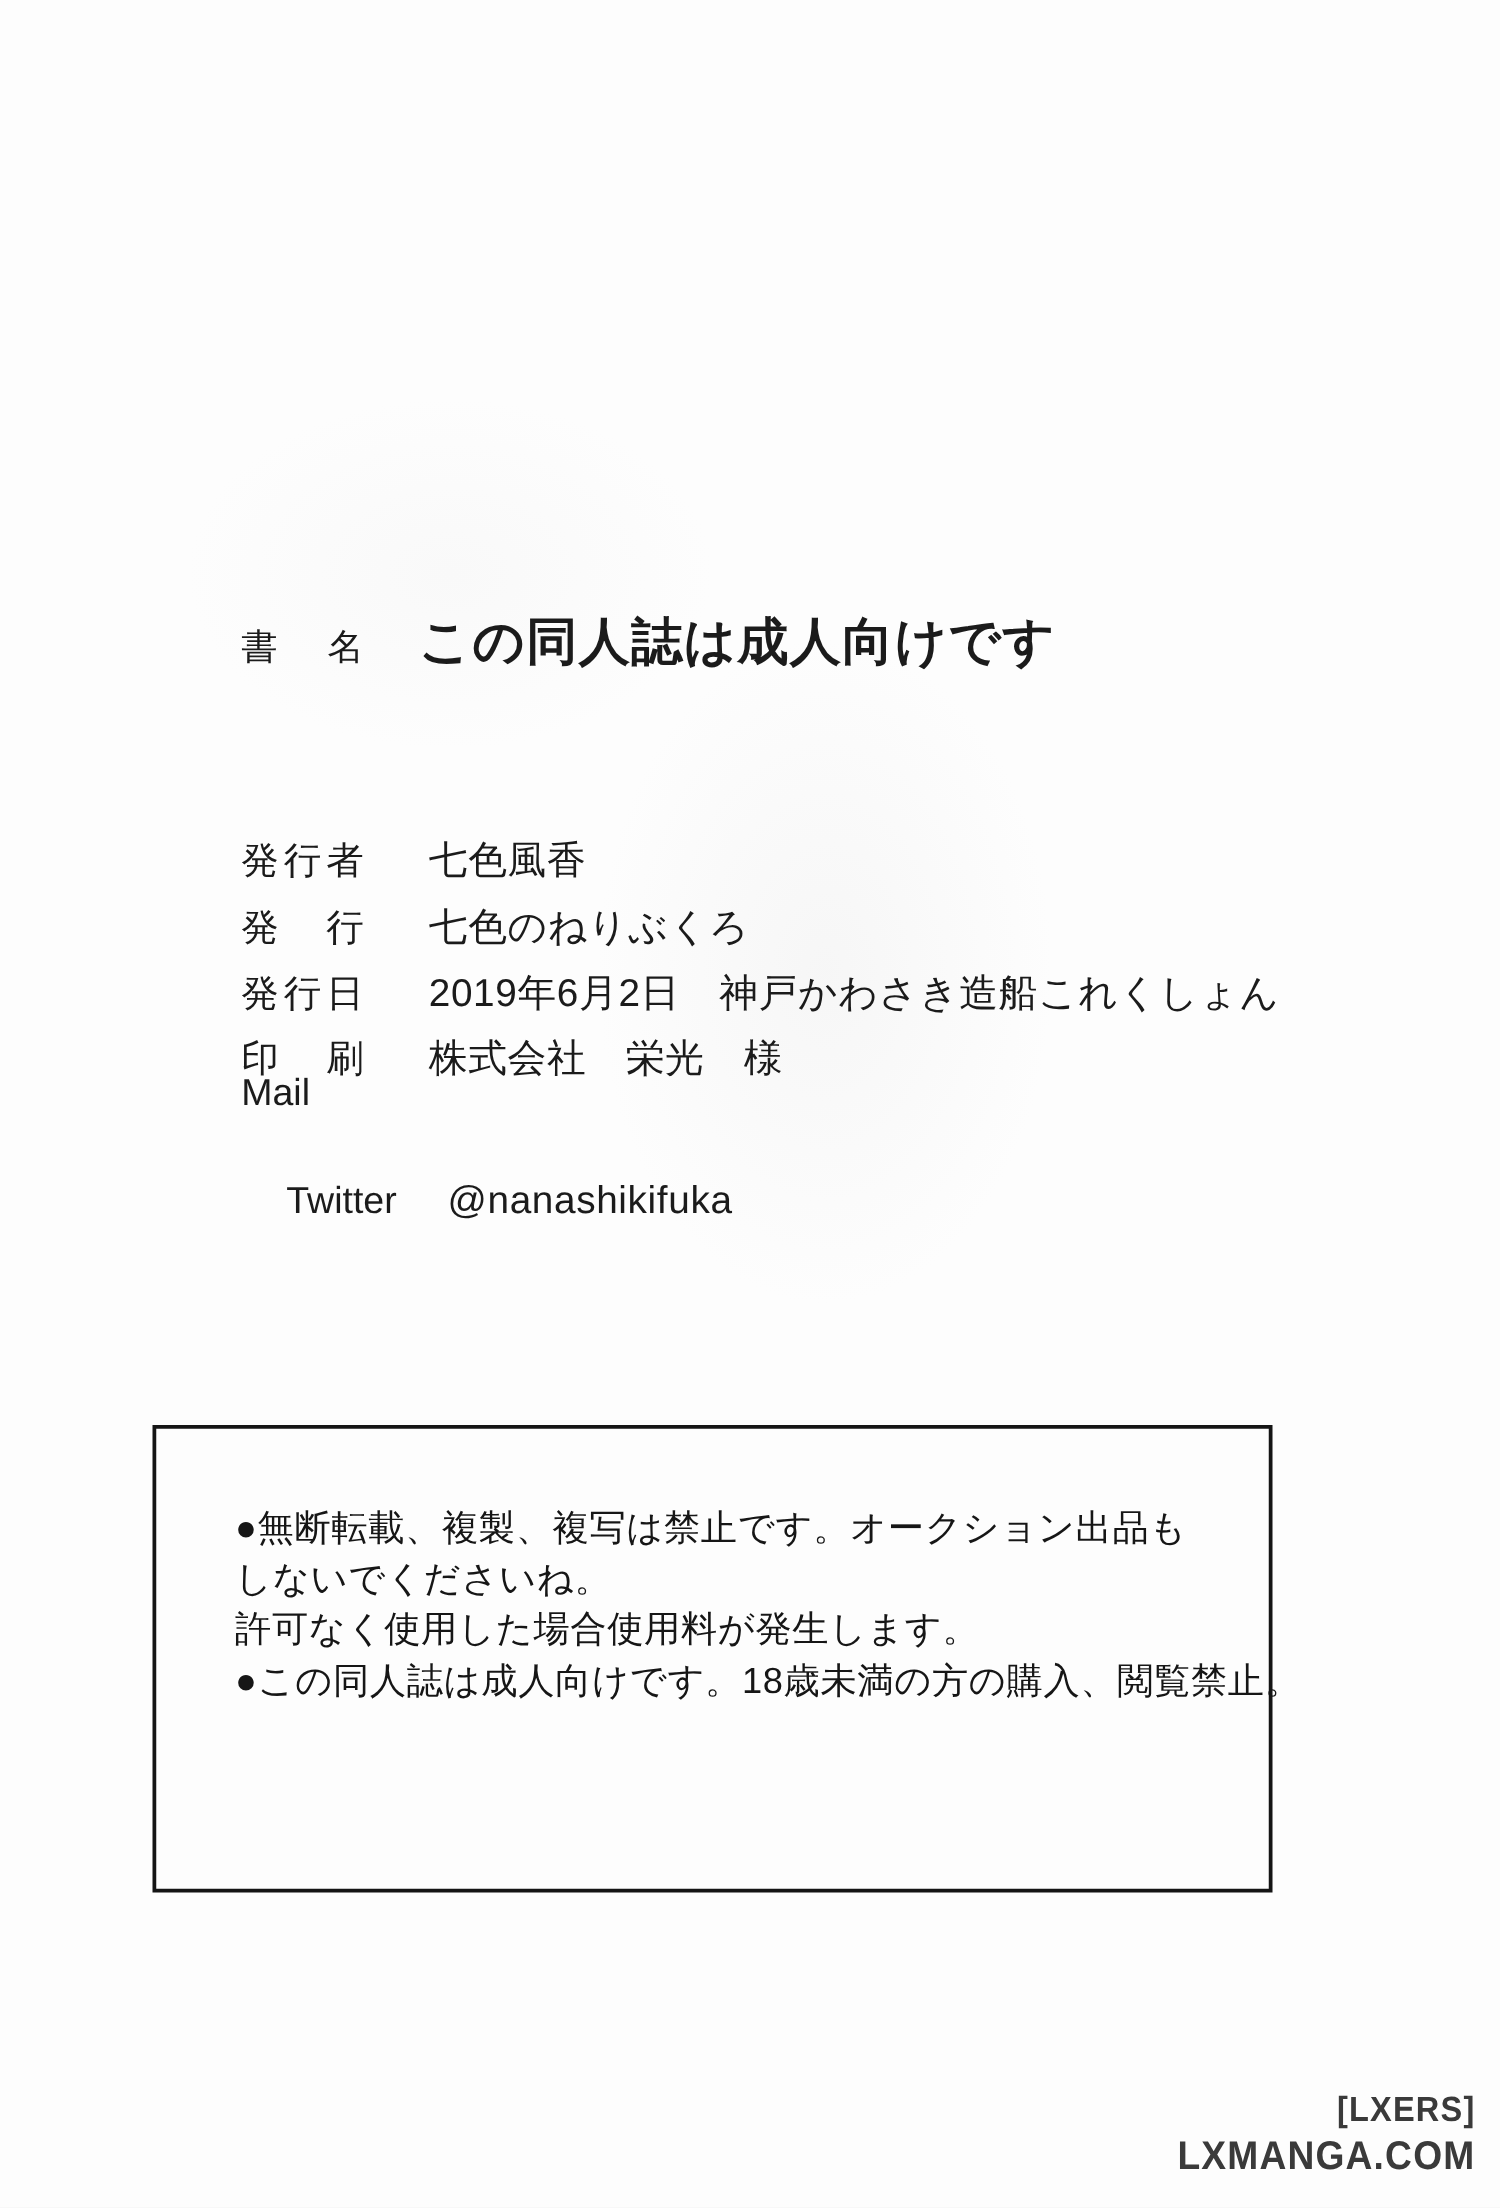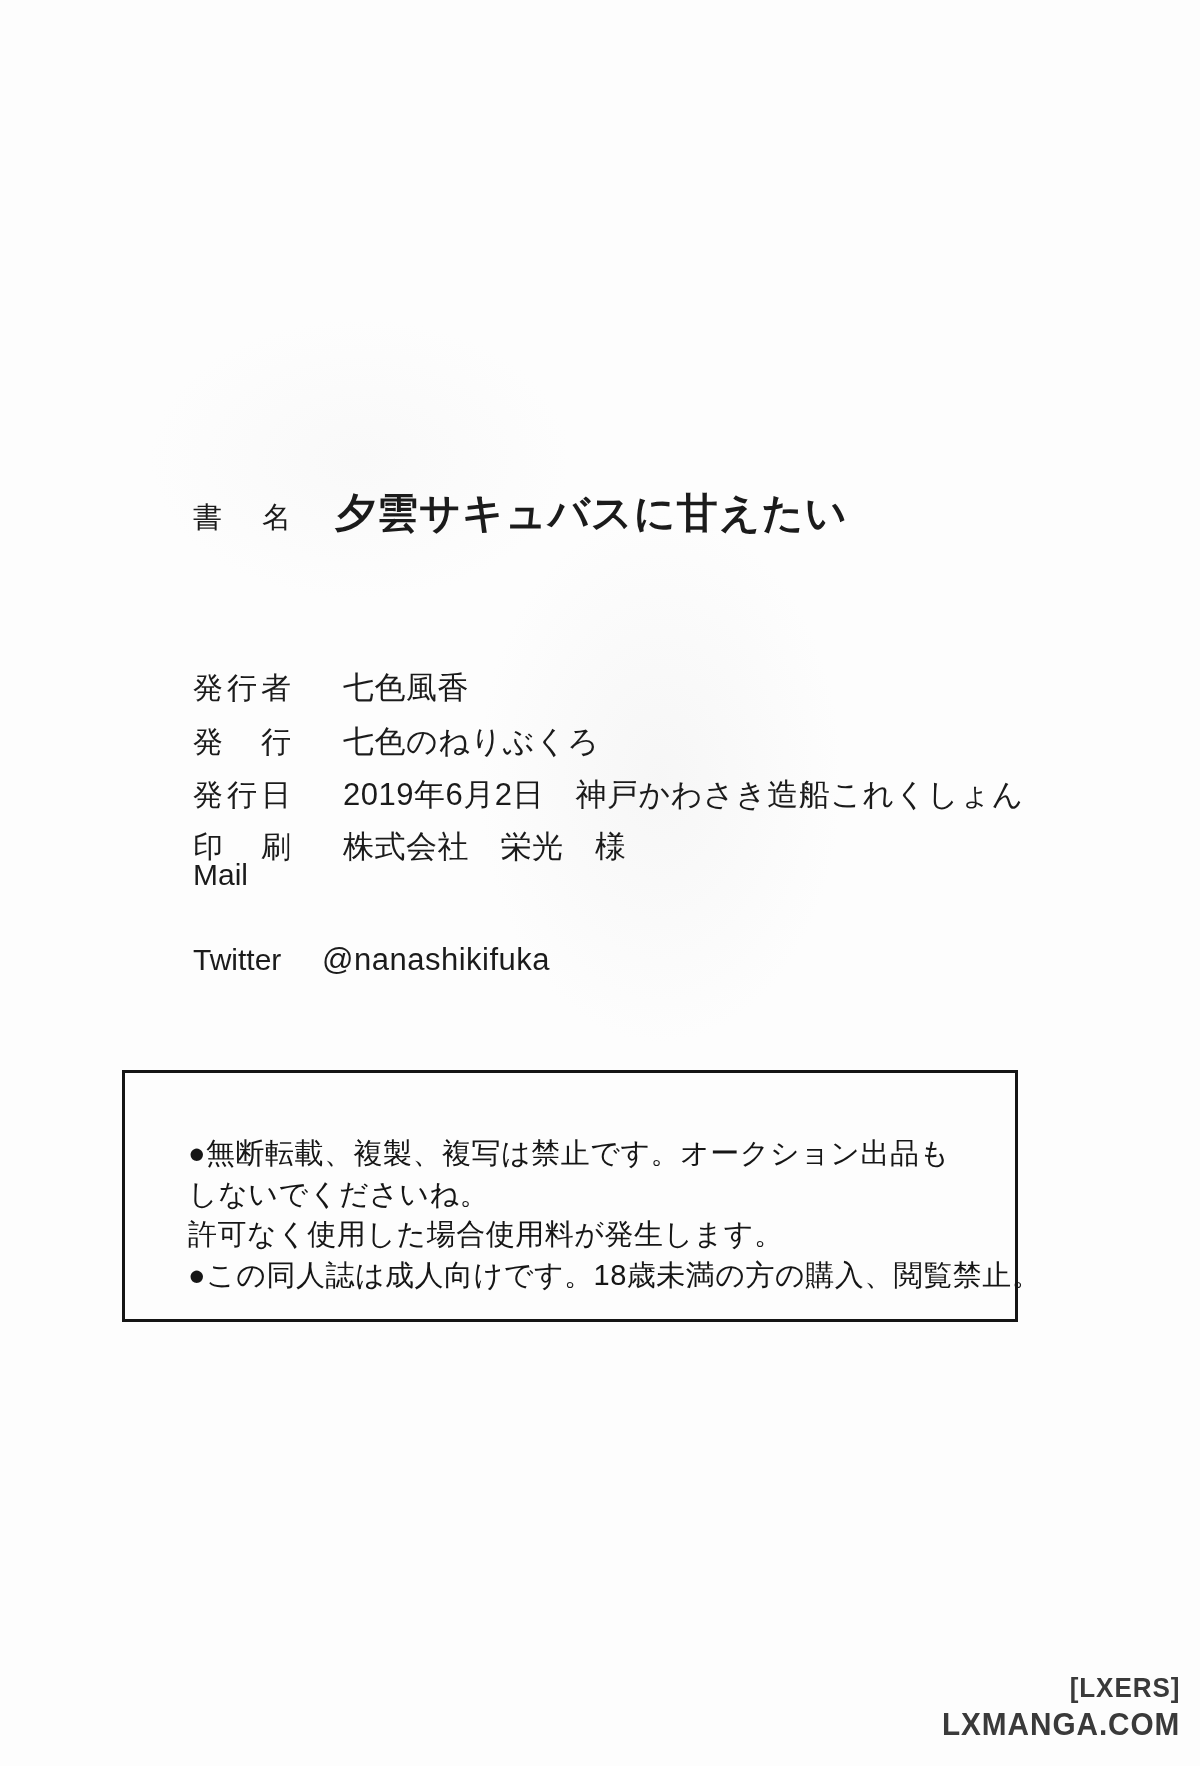--- a/index.html
+++ b/index.html
@@ -43,28 +43,28 @@
   .info-row .value {
     margin-left:52px;
     font-size:31px; line-height:46px; font-weight:400;
     letter-spacing:0.5px;
   }
   .r0 { top:665px; }
   .r1 { top:719px; }
   .r2 { top:772px; }
   .r3 { top:824px; }
   .r4 { top:852px;flex-direction:column; }
-  .r5 { top:937px; }
+  .r5 { top:937px;margin-left:36px; }
   .r6 { top:995px; }
   .r5 .value { margin-left:31px; }
 
   
   .notice-box {
-    position:absolute; left:122px; top:1070px;
-    width:896px; height:252px;
+    position:absolute; left:122px; top:1140px;
+    width:896px; height:374px;
     border:3px solid #151515;
     box-sizing:border-box;
     background:transparent;
     padding-left:44px;
   }
   .notice-text {
     position:absolute; left:63px; top:60px;
     font-size:29px; line-height:40.5px;
     letter-spacing:0.5px;
     color:#161616;
@@ -89,21 +89,21 @@
 </head>
 <body>
 
 <div class="page">
 
   <div class="title-row">
     <span class="field-label">
         <span>書</span>
         <span>名</span>
       </span>
-    <span class="book-title">夕雲サキュバスに甘えたい</span>
+    <span class="book-title">この同人誌は成人向けです</span>
   </div>
 
   <div class="info-row r0">
     <span class="field-label">
         <span>発</span>
         <span>行</span>
         <span>者</span>
       </span>
     <span class="value">七色風香</span>
   </div>

